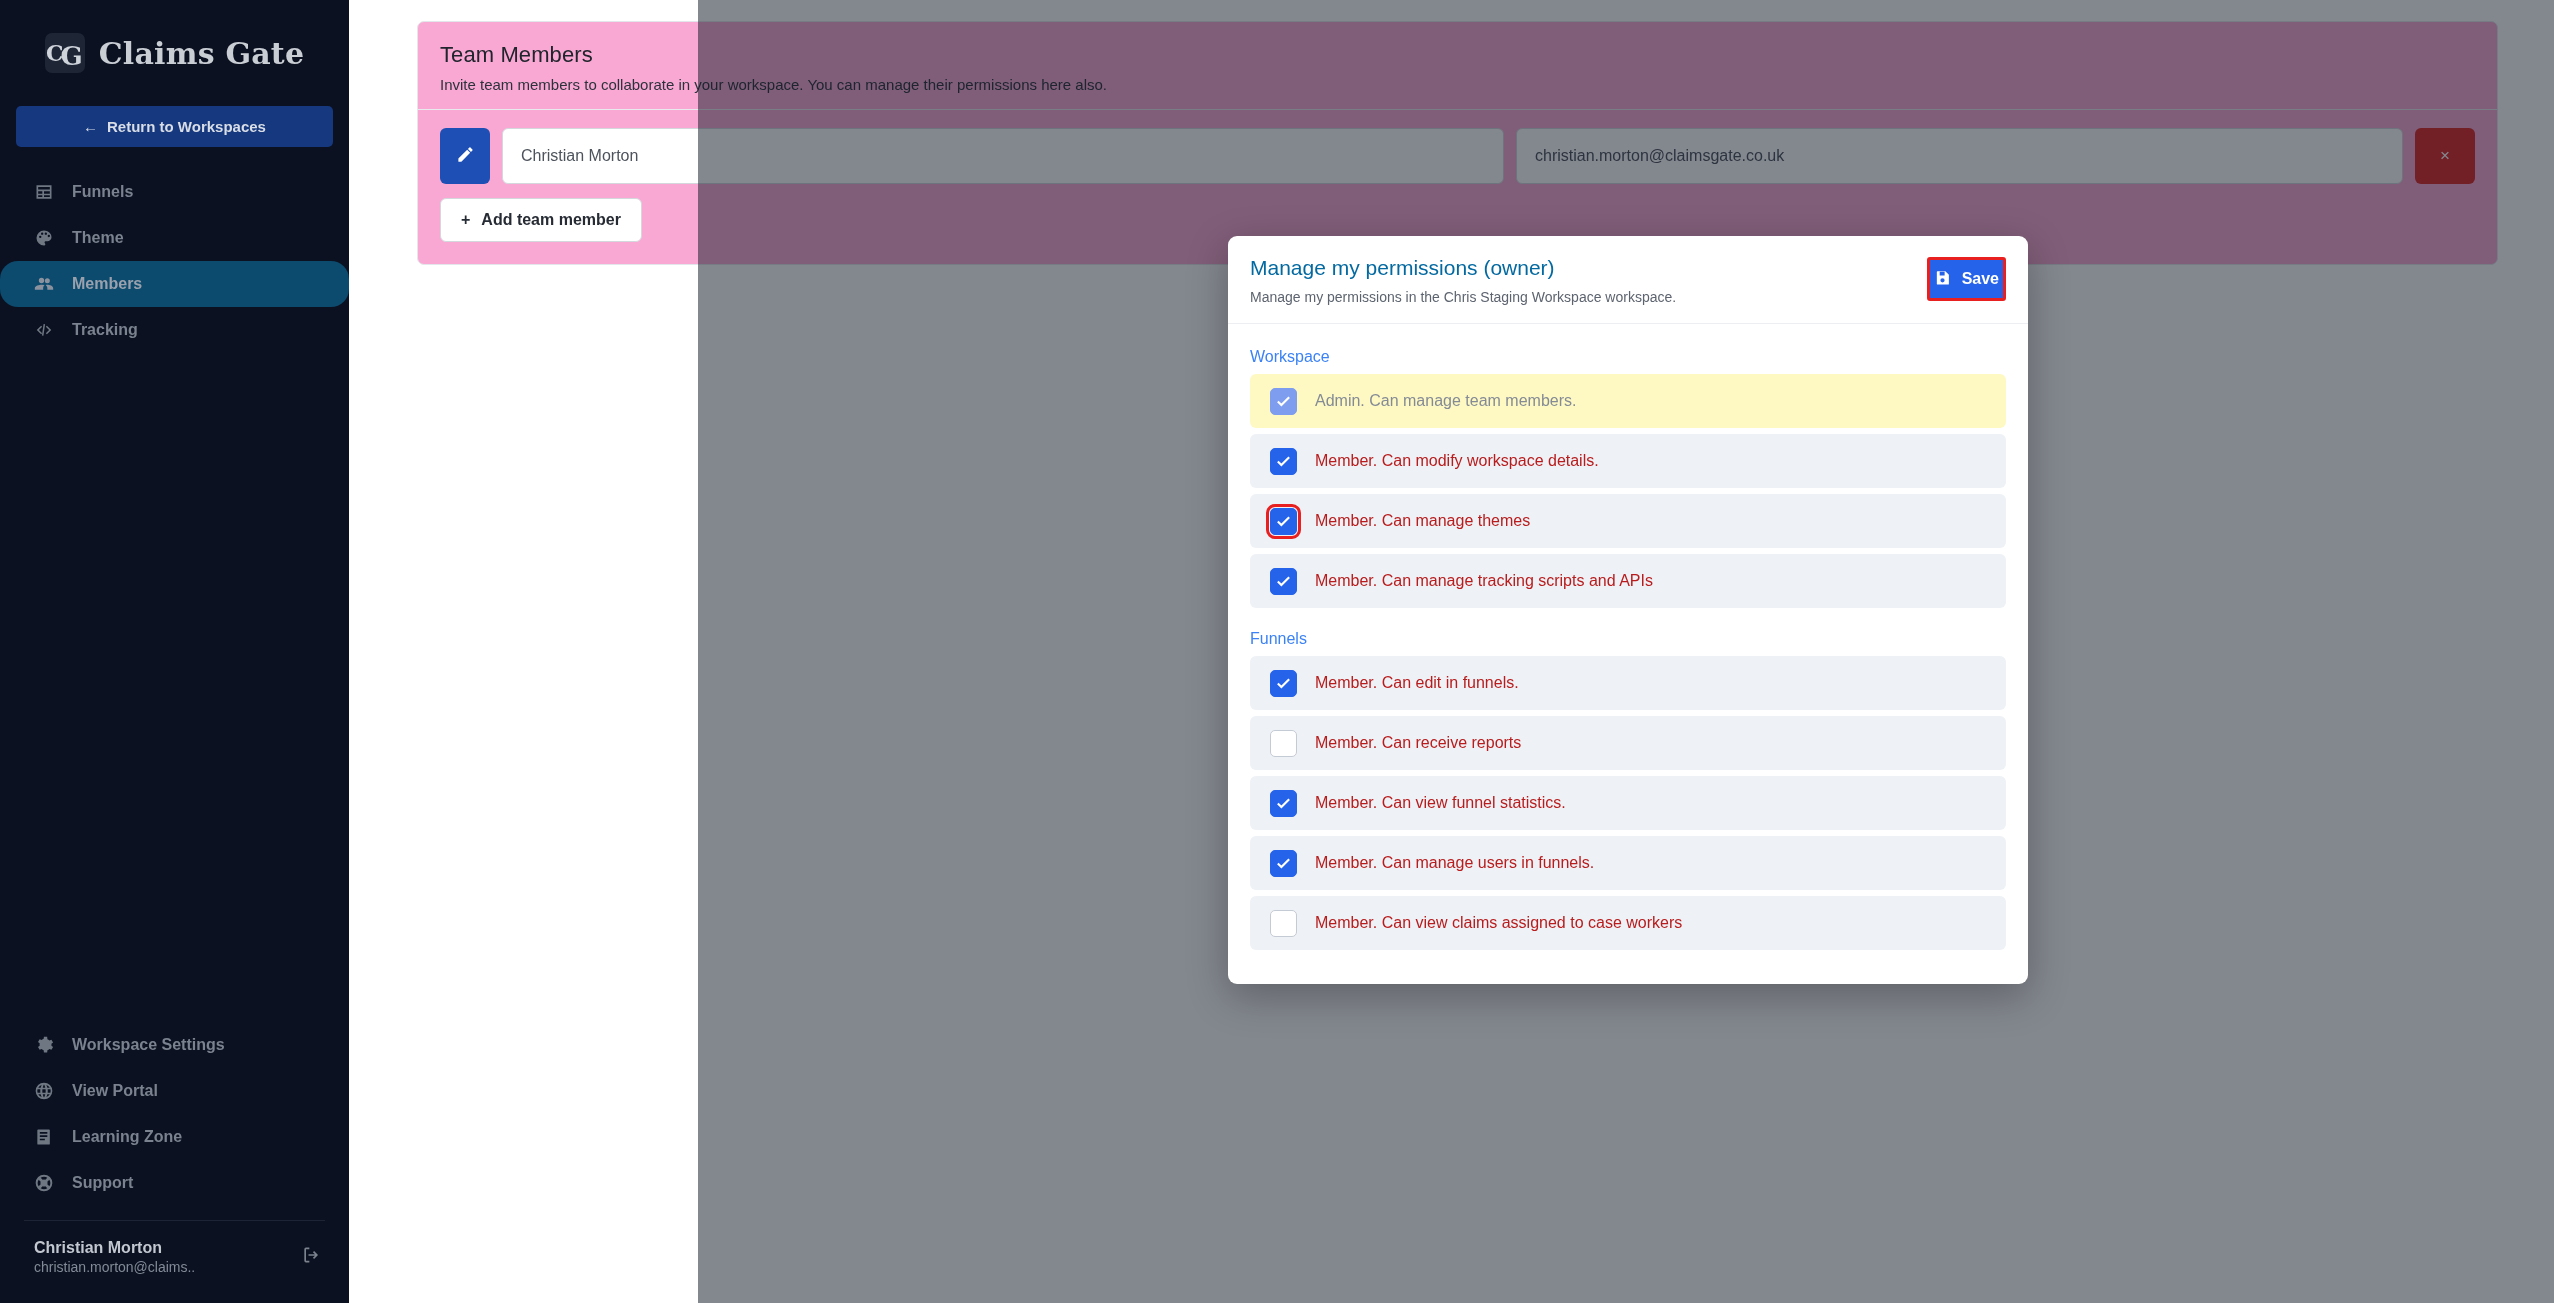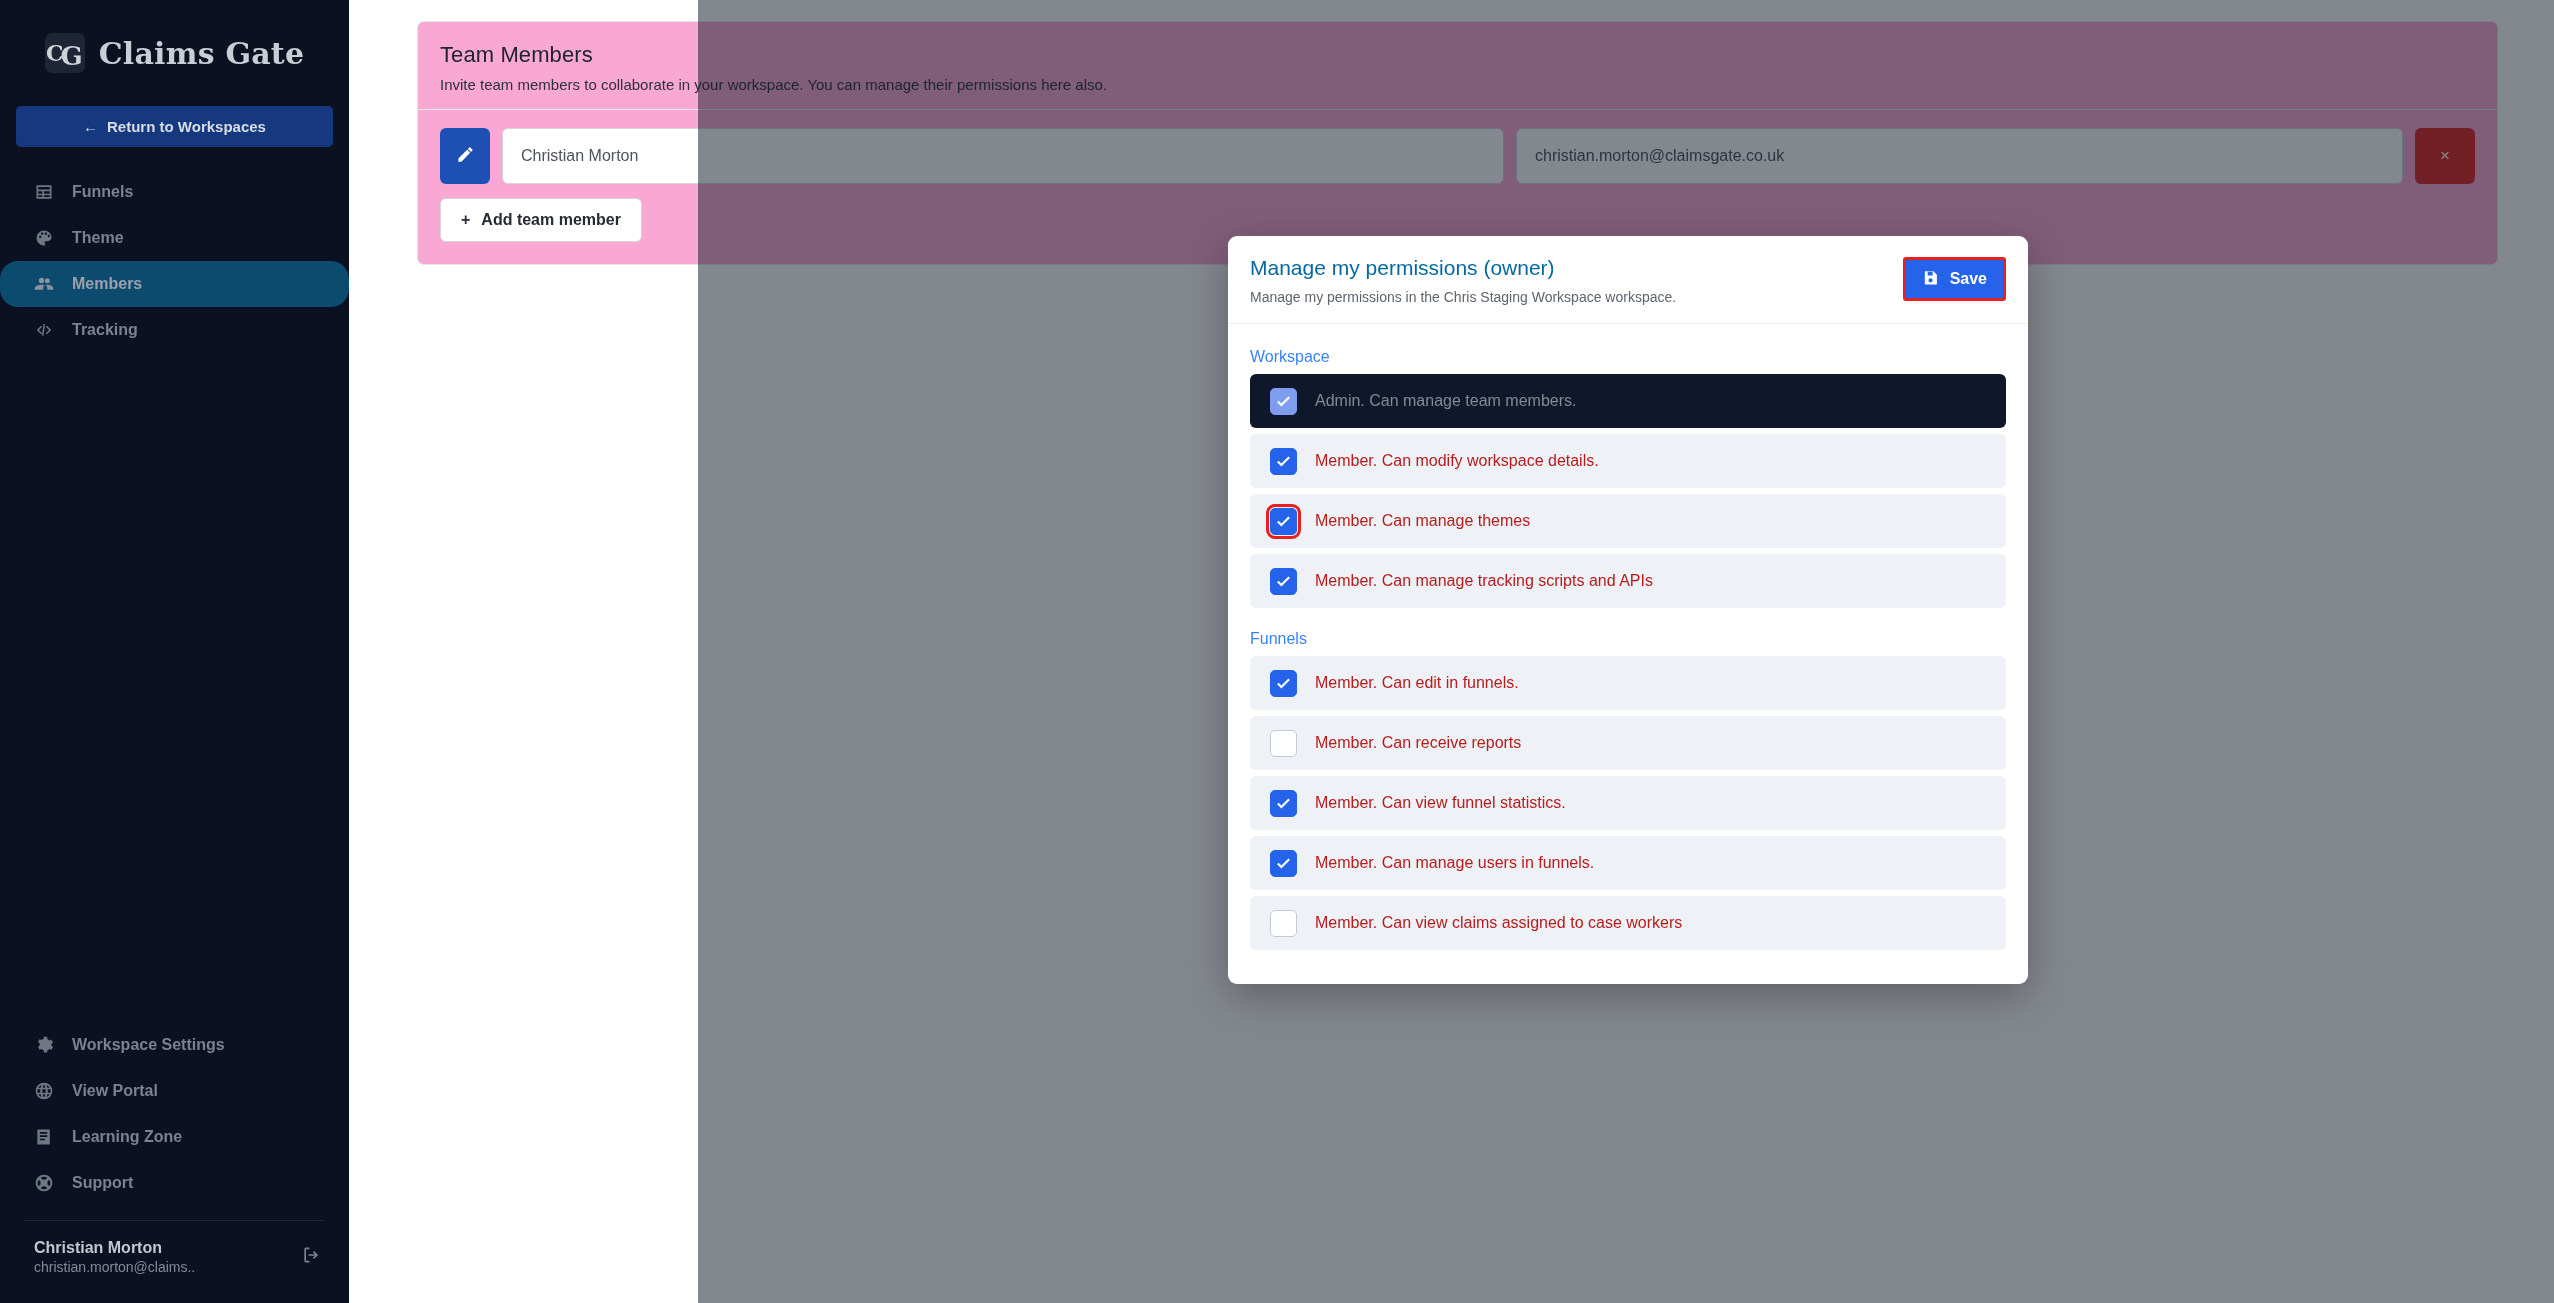--- a/index.html
+++ b/index.html
@@ -117,33 +117,33 @@
     padding: 20px 22px 18px 22px; border-bottom: 1px solid #eceef1;
     display: flex; align-items: flex-start; justify-content: space-between;
   }
   .modal-title { font-size: 21px; color: #0369a1; font-weight: 400; }
   .modal-sub { margin-top: 9px; font-size: 14px; color: #5d646f; }
   .save-wrap {
     border: 3px solid #e92020; border-radius: 3px; padding: 0; flex: 0 0 auto;
     margin-top: 1px;
   }
   .save-btn {
-    height: 38px; padding: 0 16px; border: none; background: #2563eb;
+    height: 38px; padding: 0 4px; border: none; background: #2563eb;
     color: #ffffff; font-size: 16px; font-weight: 700;
     display: flex; align-items: center; gap: 11px; cursor: pointer;
   }
   .save-btn svg { width: 17px; height: 17px; fill: #ffffff; }
   .modal-body { padding: 14px 22px 28px 22px; }
   .group-label { font-size: 16px; color: #3b82f6; margin: 10px 0 8px 0; }
   .perm-row {
     display: flex; align-items: center; gap: 18px;
     background: #eef1f6; border-radius: 6px;
     height: 54px; padding: 0 0 0 20px; margin-bottom: 6px;
   }
-  .perm-row.disabled { background: #0f172a; }
+  .perm-row.disabled { background: #fef9c3; }
   .cb {
     width: 27px; height: 27px; border-radius: 5px; flex: 0 0 27px;
     display: flex; align-items: center; justify-content: center;
     border: 1px solid #c5cbd4; background: #ffffff; cursor: pointer;
   }
   .cb.on { background: #2563eb; border-color: #2563eb; }
   .cb.on.dim { background: #7e9dee; border-color: #7e9dee; cursor: default; }
   .cb svg { width: 17px; height: 17px; fill: none; stroke: #ffffff; stroke-width: 3; }
   .cb-hl { outline: 3px solid #e92020; outline-offset: 1px; }
   .perm-label { font-size: 16px; color: #b91c1c; }

